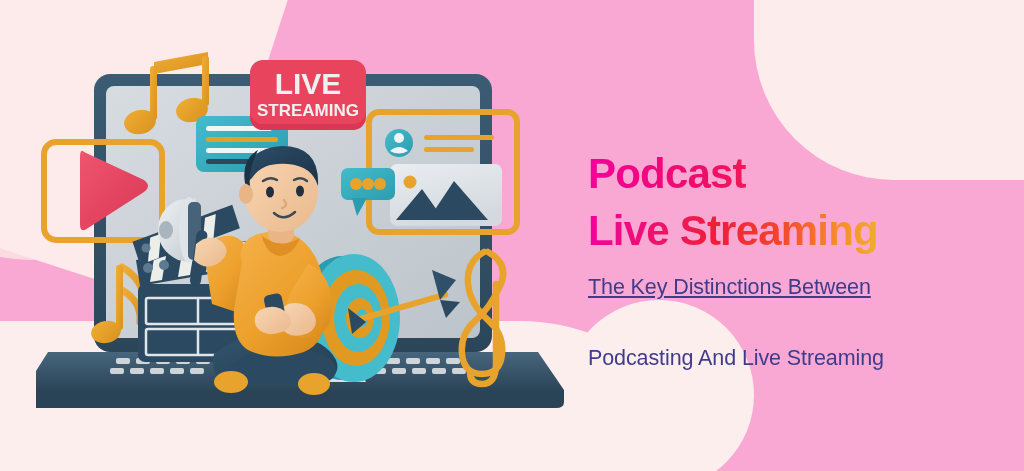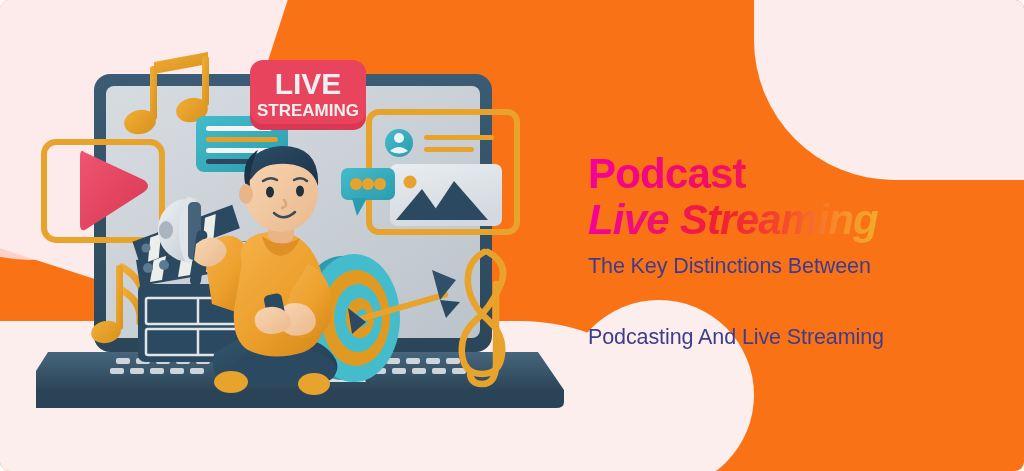--- a/index.html
+++ b/index.html
@@ -5,23 +5,22 @@
   * { box-sizing: border-box; margin: 0; padding: 0; }
   html, body {
     width: 1024px; height: 471px;
     overflow: hidden;
     background: #ffffff;
     font-family: "Liberation Sans", sans-serif;
   }
   #banner {
     position: relative;
     width: 1024px; height: 471px;
-    background: #f97316;
+    background: #f9a8d4;
     overflow: hidden;
-    border-radius: 9px;
   }
 
   
   .bg-layer { position: absolute; inset: 0; }
   .blob-topleft {
     position: absolute; left: -60px; top: -150px;
     width: 320px; height: 420px;
     background: #fdeaea;
     transform: rotate(18deg);
     border-radius: 0 0 60px 0;
@@ -70,34 +69,33 @@
     -webkit-background-clip: text;
     background-clip: text;
     color: transparent;
     -webkit-text-fill-color: transparent;
   }
   #headline-1 {
     background-image: linear-gradient(95deg,#f5009b 0%,#ef0d6a 28%,#f42b36 60%,#fa5236 100%);
     text-decoration: underline;
   }
   #headline-2 {
-    margin-top: 1px;
+    margin-top: 12px;
     background-image: linear-gradient(95deg,#f5009b 0%,#ee0f78 14%,#f01f34 33%,#f4452e 48%,#f88a2c 62%,#eeb02a 73%,#cdbc3e 84%,#9ec659 96%);
-    font-style: italic;
   }
   .subline {
     color: #3f3c8c;
     font-size: 21.5px;
     font-weight: 400;
     line-height: 1.45;
     letter-spacing: -0.1px;
     white-space: nowrap;
     margin-top: 40px;
   }
-  #sub-1 { margin-top: 8px; }
+  #sub-1 { margin-top: 18px; text-decoration: underline; }
 </style>
 </head>
 <body>
 
 <div id="banner">
 
   <div class="bg-layer">
     <div class="blob-topleft2"></div>
     <div class="blob-topleft"></div>
     <div class="blob-topright"></div>

